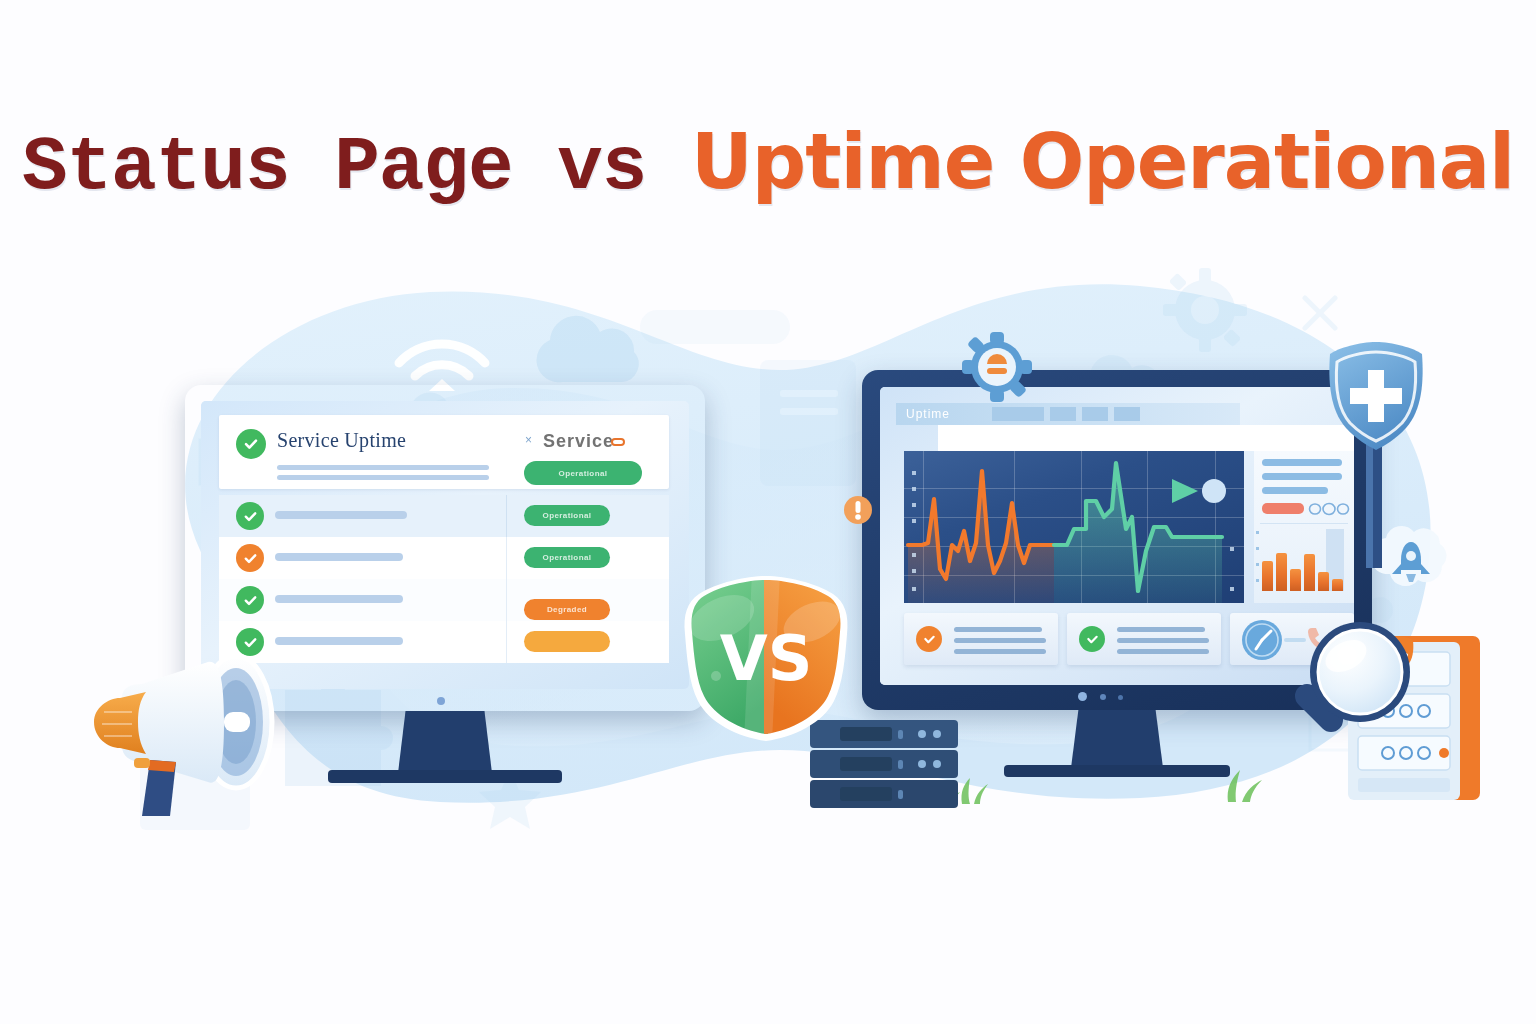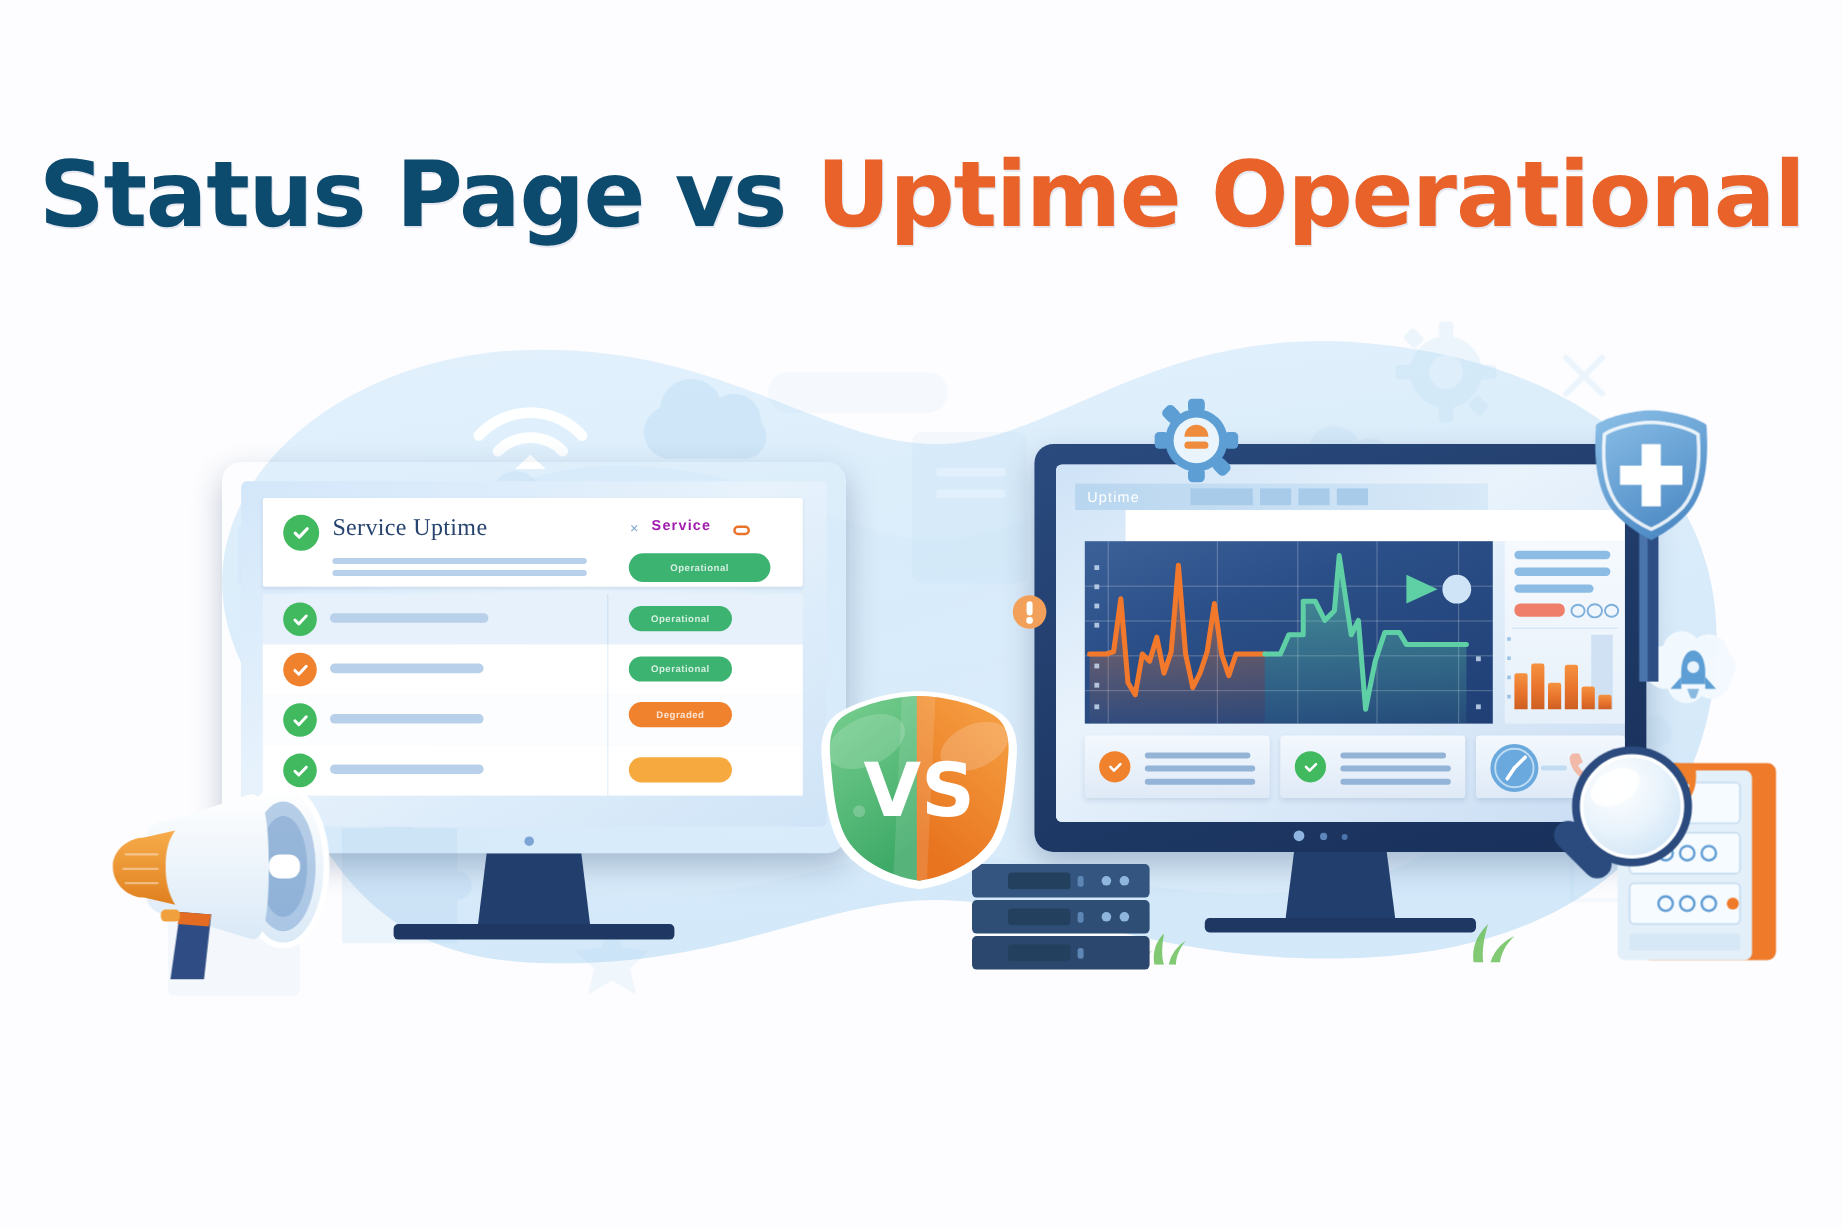--- a/index.html
+++ b/index.html
@@ -15,21 +15,21 @@
   .title-wrap {
     position:absolute; top:124px; left:0; width:1536px; text-align:center;
     z-index:40; pointer-events:none;
   }
   .title {
     font-size:76px; font-weight:bold; letter-spacing:-1px;
     font-family:"DejaVu Sans", sans-serif;
     line-height:1.0; white-space:nowrap;
     text-shadow:1px 2px 0 rgba(180,190,210,.35);
   }
-  .t-navy { color:#0c4a6e; }
+  .t-navy { color:#7f1d1d;font-family:Liberation Mono, monospace; }
   .t-orange { color:#e8622a; }
 
   
   .blob { position:absolute; z-index:1; }
   .deco { position:absolute; z-index:2; opacity:.55; }
 
   
   .monitor { position:absolute; z-index:20; }
   .bezel {
     position:absolute; border-radius:16px;
@@ -167,21 +167,21 @@
       <div style="position:absolute; inset:0; background:linear-gradient(150deg,#d3e7fa 0%,#e7f2fc 45%,#cfe4f7 100%);"></div>
 
       <div class="sp-card" style="left:18px; top:14px; width:450px; height:74px; border-radius:2px; box-shadow:0 1px 3px rgba(40,70,120,.10);">
         <div class="chk" style="left:17px; top:14px; width:30px; height:30px; background:#41b95f;">
           <svg width="18" height="18" viewBox="0 0 18 18">
               <path d="M4 9.2 L7.4 12.6 L14 5.6" fill="none" stroke="#fff" stroke-width="2.6" stroke-linecap="round" stroke-linejoin="round"></path>
             </svg>
         </div>
         <div style="position:absolute; left:58px; top:14px; font-size:20px; color:#27436f; font-family:'Liberation Serif',serif; letter-spacing:.3px;">Service Uptime</div>
         <div style="position:absolute; left:306px; top:18px; font-size:12px; color:#7fa5cd;">×</div>
-        <div style="position:absolute; left:324px; top:16px; font-size:12px; font-weight:bold; color:#a21caf; letter-spacing:1px;">Service</div>
+        <div style="position:absolute; left:324px; top:16px; font-size:18px; font-weight:bold; color:#737373; letter-spacing:1px;">Service</div>
         <div style="position:absolute; left:392px; top:23px; width:14px; height:8px; border-radius:5px; border:2px solid #e8742c;"></div>
         <div class="barline" style="left:58px; top:50px; width:212px; height:5px;"></div>
         <div class="barline" style="left:58px; top:60px; width:212px; height:5px;"></div>
         <div class="pill" style="left:305px; top:46px; width:118px; height:24px; background:#3cb371;">Operational</div>
       </div>
 
       <div class="row" style="left:18px; top:94px; width:450px; height:42px; background:#e6f1fb;">
         <div class="chk" style="left:17px; top:7px; width:28px; height:28px; background:#41b95f;">
           <svg width="17" height="17" viewBox="0 0 18 18">
               <path d="M4 9.2 L7.4 12.6 L14 5.6" fill="none" stroke="#fff" stroke-width="2.6" stroke-linecap="round" stroke-linejoin="round"></path>
@@ -204,21 +204,21 @@
       </div>
 
       <div class="row" style="left:18px; top:178px; width:450px; height:42px; background:#fbfdff;">
         <div class="chk" style="left:17px; top:7px; width:28px; height:28px; background:#41b95f;">
           <svg width="17" height="17" viewBox="0 0 18 18">
               <path d="M4 9.2 L7.4 12.6 L14 5.6" fill="none" stroke="#fff" stroke-width="2.6" stroke-linecap="round" stroke-linejoin="round"></path>
             </svg>
         </div>
         <div class="barline" style="left:56px; top:16px; width:128px; height:8px;"></div>
         <div style="position:absolute; left:287px; top:0; width:1px; height:42px; background:#e3edf7;"></div>
-        <div class="pill" style="left:305px; top:6px; width:86px; height:21px; background:#f0822e;">Degraded</div>
+        <div class="pill" style="left:305px; top:20px; width:86px; height:21px; background:#f0822e;">Degraded</div>
       </div>
 
       <div class="row" style="left:18px; top:220px; width:450px; height:42px; background:#ffffff;">
         <div class="chk" style="left:17px; top:7px; width:28px; height:28px; background:#41b95f;">
           <svg width="17" height="17" viewBox="0 0 18 18">
               <path d="M4 9.2 L7.4 12.6 L14 5.6" fill="none" stroke="#fff" stroke-width="2.6" stroke-linecap="round" stroke-linejoin="round"></path>
             </svg>
         </div>
         <div class="barline" style="left:56px; top:16px; width:128px; height:8px;"></div>
         <div style="position:absolute; left:287px; top:0; width:1px; height:42px; background:#e3edf7;"></div>

